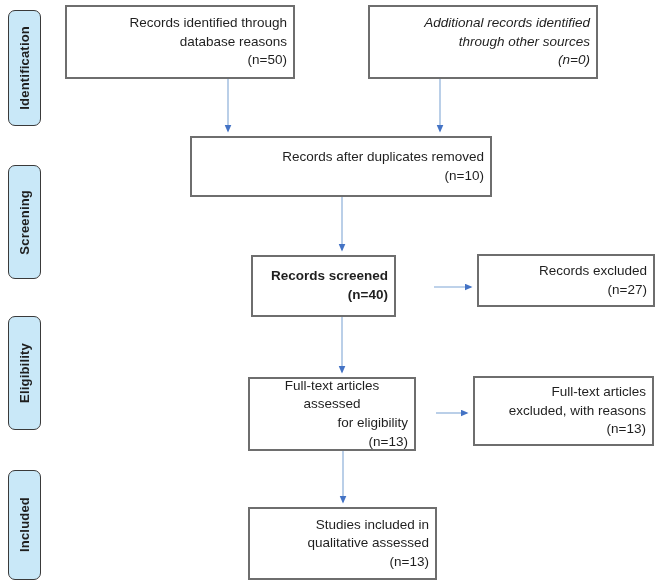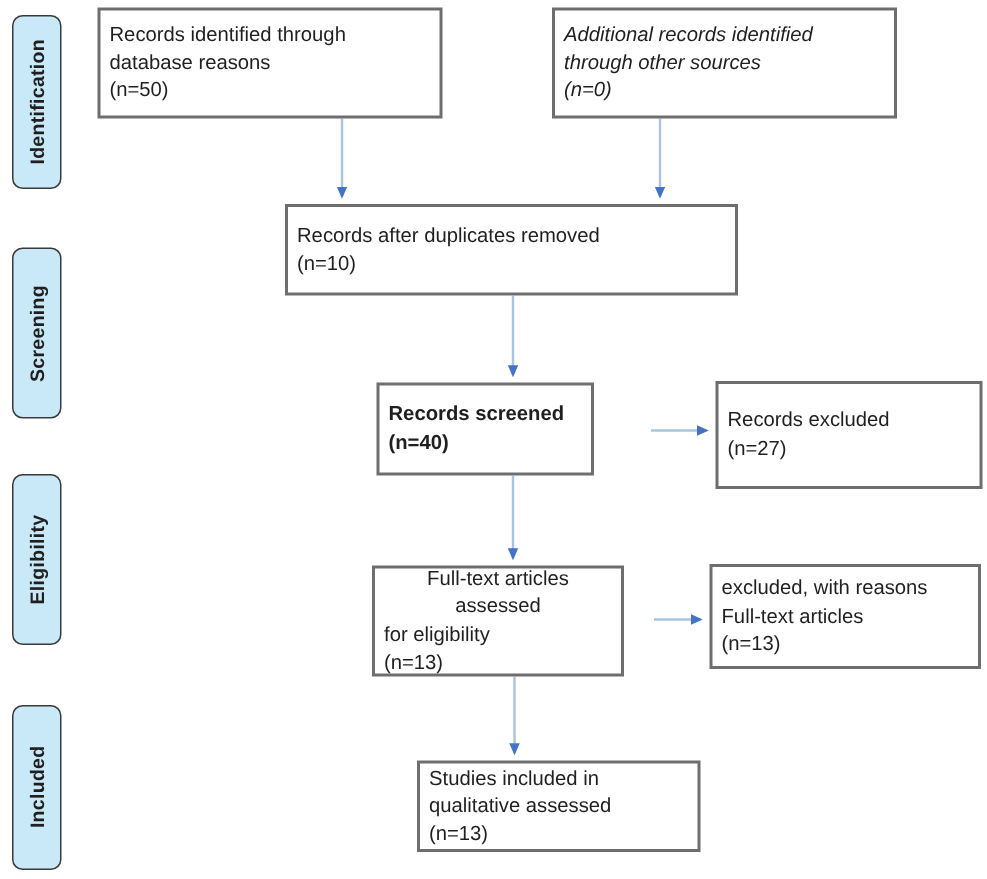--- a/index.html
+++ b/index.html
@@ -47,35 +47,35 @@
   .stage-eligibility    { top: 316px; height: 114px; }
   .stage-included       { top: 470px; height: 110px; }
 
   
   .fbox {
     position: absolute;
     background: #ffffff;
     border: 2px solid var(--box-border);
     display: flex;
     flex-direction: column;
-    align-items: flex-start;
+    align-items: flex-end;
     justify-content: center;
     text-align: center;
     font-size: 13.5px;
     line-height: 1.38;
     padding: 2px 6px;
   }
   .box-identified     { left: 65px;  top: 5px;   width: 230px; height: 74px; }
   .box-additional     { left: 368px; top: 5px;   width: 230px; height: 74px; font-style: italic; }
   .box-duplicates     { left: 190px; top: 136px; width: 302px; height: 61px; }
   .box-screened       { left: 251px; top: 255px; width: 145px; height: 62px; font-weight: bold; }
-  .box-excluded       { left: 477px; top: 254px; width: 178px; height: 72px; }
+  .box-excluded       { left: 477px; top: 254px; width: 178px; height: 53px; }
   .box-fulltext       { left: 248px; top: 377px; width: 168px; height: 74px; }
   .box-ft-excluded    { left: 473px; top: 376px; width: 181px; height: 70px; }
-  .box-included-synth { left: 248px; top: 507px; width: 189px; height: 61px; margin-left: 30px; }
+  .box-included-synth { left: 248px; top: 507px; width: 189px; height: 73px; }
 
   svg.connectors { position: absolute; left: 0; top: 0; pointer-events: none; }
   .conn { stroke: var(--arrow-line); stroke-width: 1.6; fill: none; }
   .arrow-head-shape { fill: var(--arrow-head); }
 </style>
 </head>
 <body>
 
 <div class="canvas">
 
@@ -134,22 +134,22 @@
     <div>(n=27)</div>
   </div>
 
   <div class="fbox box-fulltext">
     <div>Full-text articles assessed</div>
     <div>for eligibility</div>
     <div>(n=13)</div>
   </div>
 
   <div class="fbox box-ft-excluded">
+    <div>Full-text articles</div>
     <div>excluded, with reasons</div>
-    <div>Full-text articles</div>
     <div>(n=13)</div>
   </div>
 
   <div class="fbox box-included-synth">
     <div>Studies included in</div>
     <div>qualitative assessed</div>
     <div>(n=13)</div>
   </div>
 
 </div>

